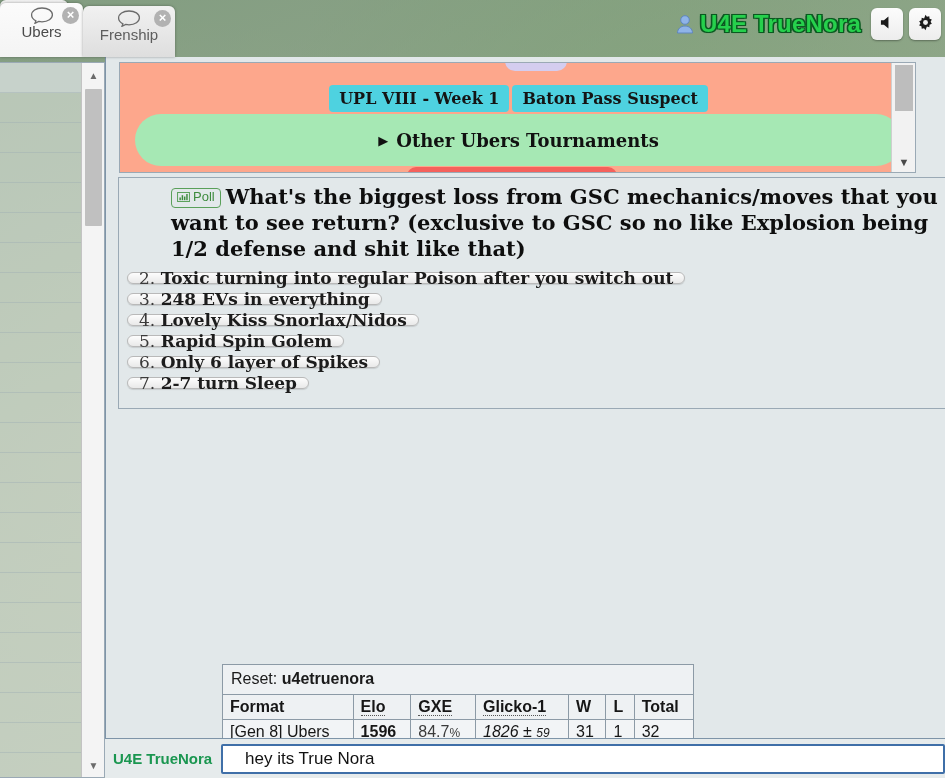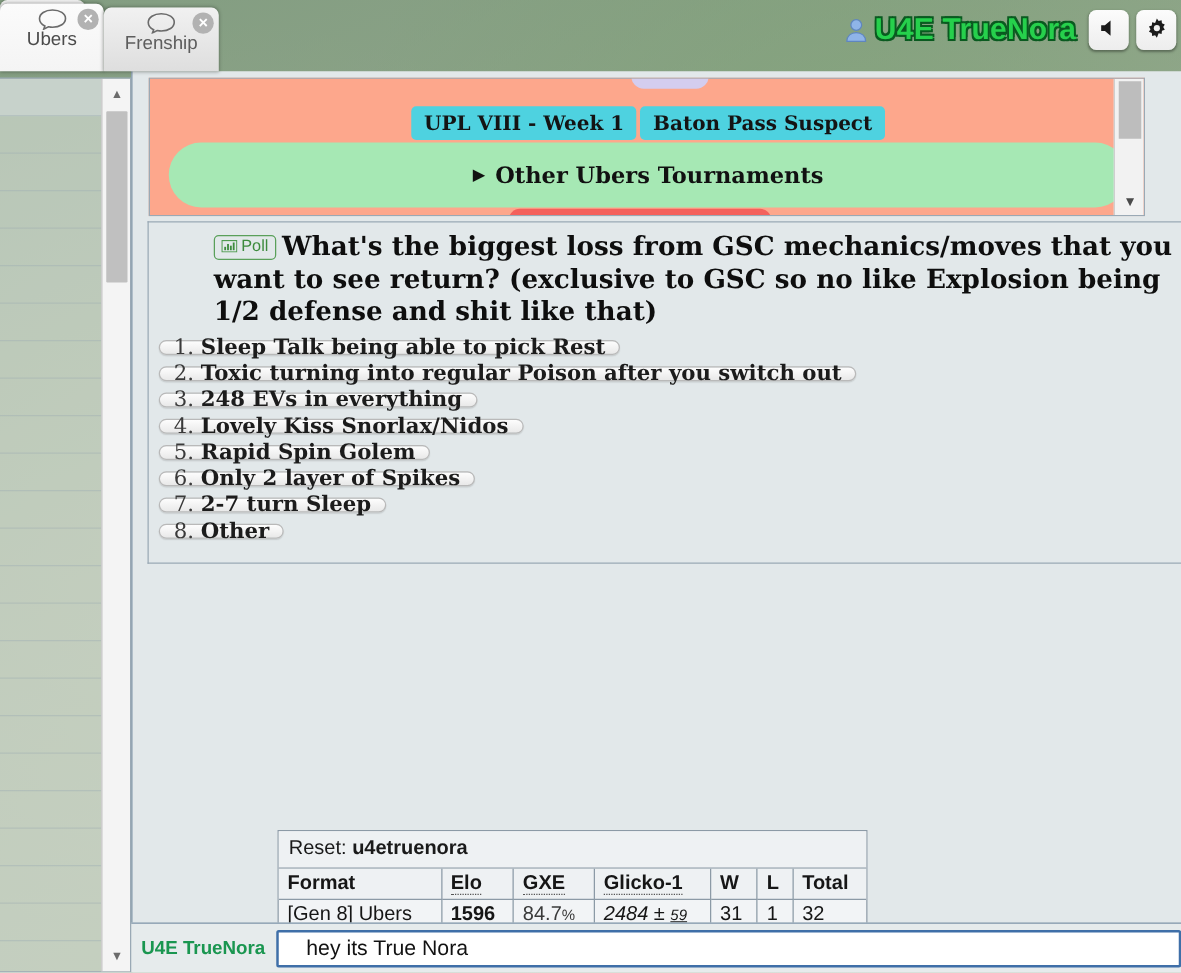--- a/index.html
+++ b/index.html
@@ -562,28 +562,26 @@
               <rect x="2.5" y="6" width="1.6" height="3" fill="#3d8b3d"></rect>
               <rect x="5" y="3.5" width="1.6" height="5.5" fill="#3d8b3d"></rect>
               <rect x="7.5" y="5" width="1.6" height="4" fill="#3d8b3d"></rect>
               <rect x="10" y="2.2" width="1.6" height="6.8" fill="#3d8b3d"></rect>
             </svg>
           </span><span>Poll</span>
         </span><span>What's the biggest loss from GSC mechanics/moves that you want to see return? (exclusive to GSC so no like Explosion being 1/2 defense and shit like that)</span>
       </div>
 
       <div id="poll-options">
-          <div class="poll-row"><span class="poll-opt"><span class="num">1. </span><span class="txt">Sleep Talk being able to pick Rest</span></span></div>
           <div class="poll-row"><span class="poll-opt"><span class="num">2. </span><span class="txt">Toxic turning into regular Poison after you switch out</span></span></div>
           <div class="poll-row"><span class="poll-opt"><span class="num">3. </span><span class="txt">248 EVs in everything</span></span></div>
           <div class="poll-row"><span class="poll-opt"><span class="num">4. </span><span class="txt">Lovely Kiss Snorlax/Nidos</span></span></div>
           <div class="poll-row"><span class="poll-opt"><span class="num">5. </span><span class="txt">Rapid Spin Golem</span></span></div>
-          <div class="poll-row"><span class="poll-opt"><span class="num">6. </span><span class="txt">Only 2 layer of Spikes</span></span></div>
+          <div class="poll-row"><span class="poll-opt"><span class="num">6. </span><span class="txt">Only 6 layer of Spikes</span></span></div>
           <div class="poll-row"><span class="poll-opt"><span class="num">7. </span><span class="txt">2-7 turn Sleep</span></span></div>
-          <div class="poll-row"><span class="poll-opt"><span class="num">8. </span><span class="txt">Other</span></span></div>
         </div>
 
     </div>
 
     <div id="stats">
       <div id="stats-user">
         <span>Reset:</span>
         <b>u4etruenora</b>
       </div>
       <table>
@@ -596,21 +594,21 @@
             <th>W</th>
             <th>L</th>
             <th>Total</th>
           </tr>
         </thead>
         <tbody>
           <tr>
             <td>[Gen 8] Ubers</td>
             <td class="elo">1596</td>
             <td class="gxe"><span>84.7</span><span class="pct">%</span></td>
-            <td class="glicko"><span>2484 ± </span><span class="dev">59</span></td>
+            <td class="glicko"><span>1826 ± </span><span class="dev">59</span></td>
             <td>31</td>
             <td>1</td>
             <td>32</td>
           </tr>
         </tbody>
       </table>
       <div id="stats-foot">
         <span id="reset-wl">Reset W/L</span>
       </div>
     </div>

